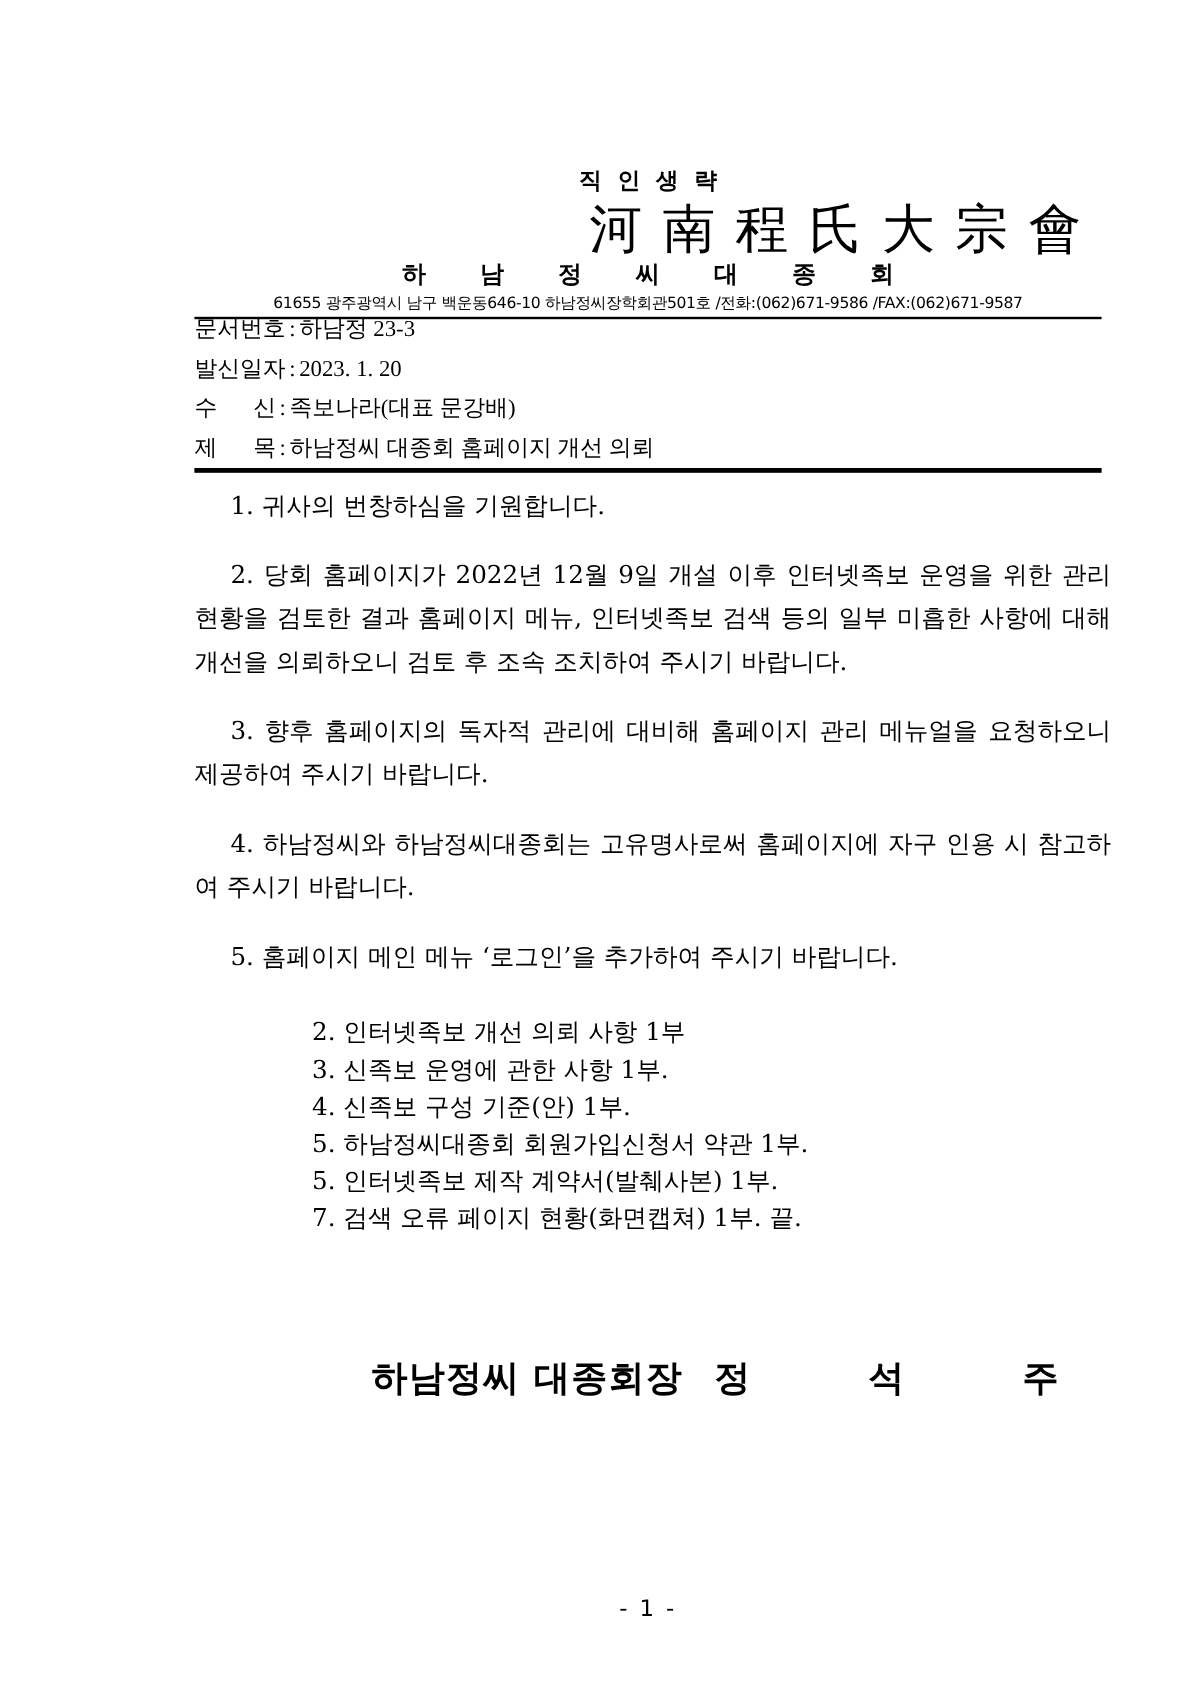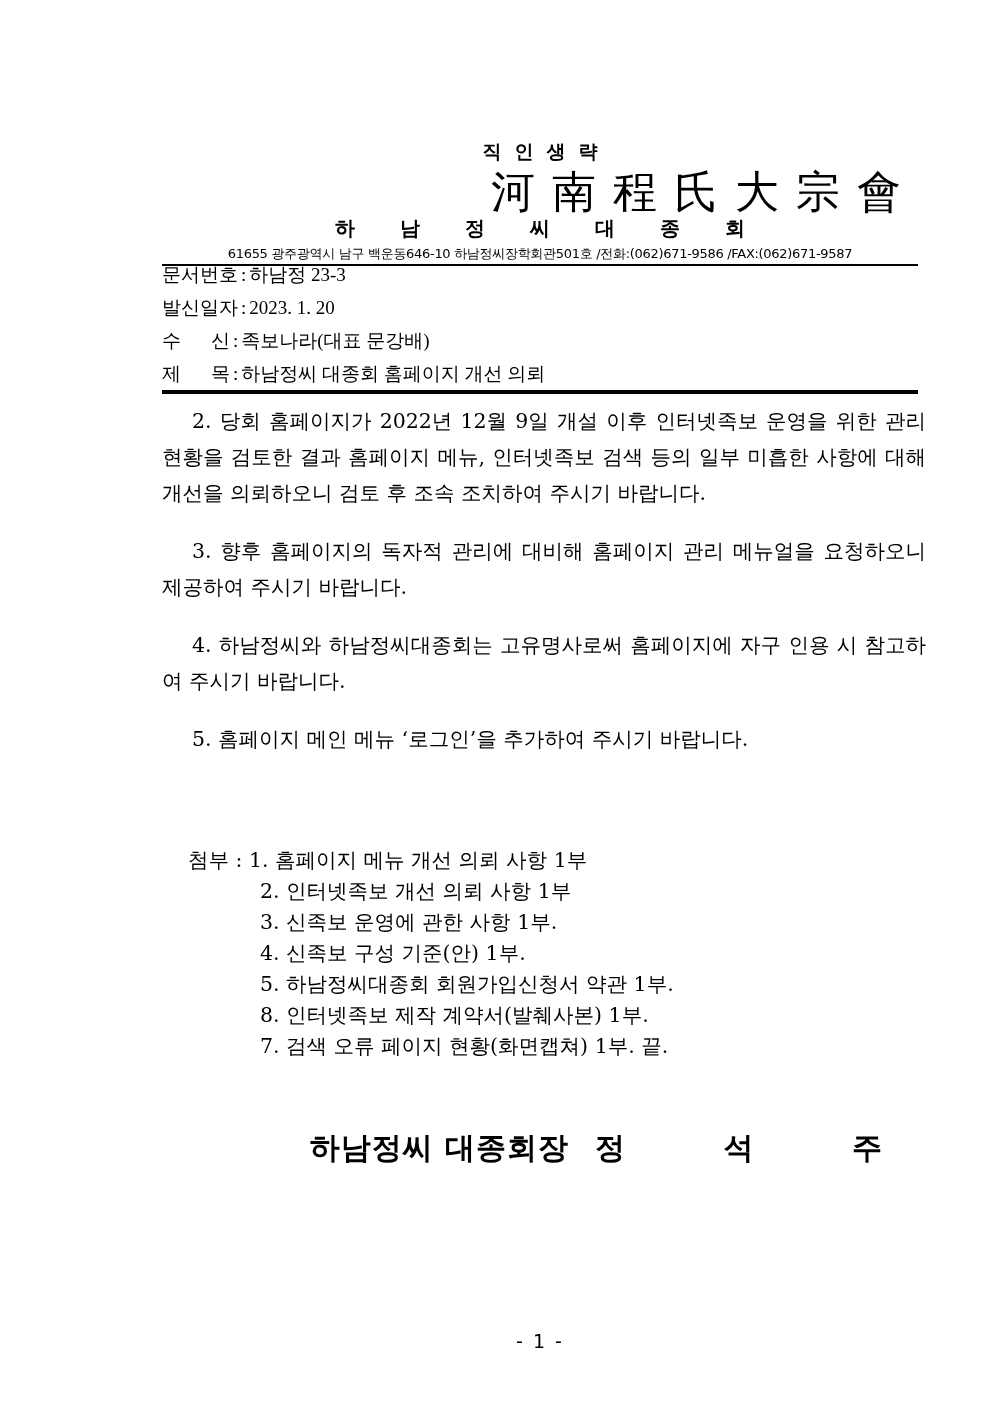--- a/index.html
+++ b/index.html
@@ -210,45 +210,42 @@
 
     <div class="meta-row">
       <span class="meta-label spaced">제</span><span class="meta-label">목</span><span class="meta-sep">:</span><span class="meta-value">하남정씨 대종회 홈페이지 개선 의뢰</span>
     </div>
 
   </div>
 
   <div class="rule-thick"></div>
 
   <div class="body-area">
+    <p class="para short">1. 귀사의 번창하심을 기원합니다.</p>
     <p class="para">2. 당회 홈페이지가 2022년 12월 9일 개설 이후 인터넷족보 운영을 위한 관리현황을 검토한 결과 홈페이지 메뉴, 인터넷족보 검색 등의 일부 미흡한 사항에 대해 개선을 의뢰하오니 검토 후 조속 조치하여 주시기 바랍니다.</p>
     <p class="para">3. 향후 홈페이지의 독자적 관리에 대비해 홈페이지 관리 메뉴얼을 요청하오니 제공하여 주시기 바랍니다.</p>
     <p class="para">4. 하남정씨와 하남정씨대종회는 고유명사로써 홈페이지에 자구 인용 시 참고하여 주시기 바랍니다.</p>
     <p class="para short">5. 홈페이지 메인 메뉴 ‘로그인’을 추가하여 주시기 바랍니다.</p>
   </div>
 
   <div class="attach">
-    <div class="attach-first">
-      <span class="attach-title">첨부 :</span>
-      <span>1. 홈페이지 메뉴 개선 의뢰 사항 1부</span>
-    </div>
     <div class="attach-item">
       <span>2. 인터넷족보 개선 의뢰 사항 1부</span>
     </div>
     <div class="attach-item">
       <span>3. 신족보 운영에 관한 사항 1부.</span>
     </div>
     <div class="attach-item">
       <span>4. 신족보 구성 기준(안) 1부.</span>
     </div>
     <div class="attach-item">
       <span>5. 하남정씨대종회 회원가입신청서 약관 1부.</span>
     </div>
     <div class="attach-item">
-      <span>8. 인터넷족보 제작 계약서(발췌사본) 1부.</span>
+      <span>5. 인터넷족보 제작 계약서(발췌사본) 1부.</span>
     </div>
     <div class="attach-item">
       <span>7. 검색 오류 페이지 현황(화면캡쳐) 1부. 끝.</span>
     </div>
   </div>
 
   <div class="signature">
     <span class="sig-org">하남정씨 대종회장</span><span class="sig-gap"></span><span class="sig-name">정 석 주</span>
   </div>
 

